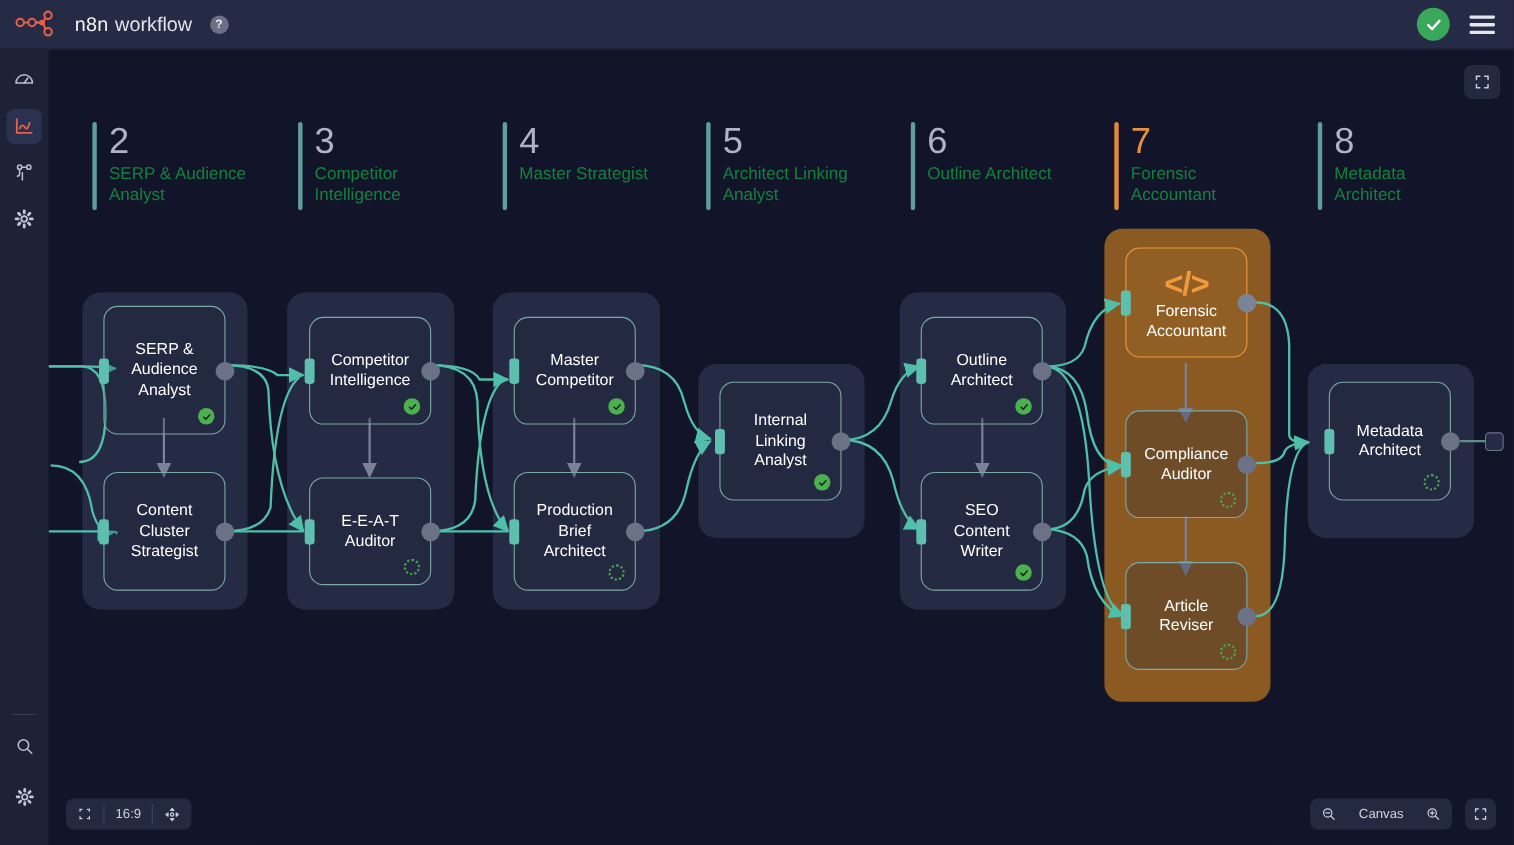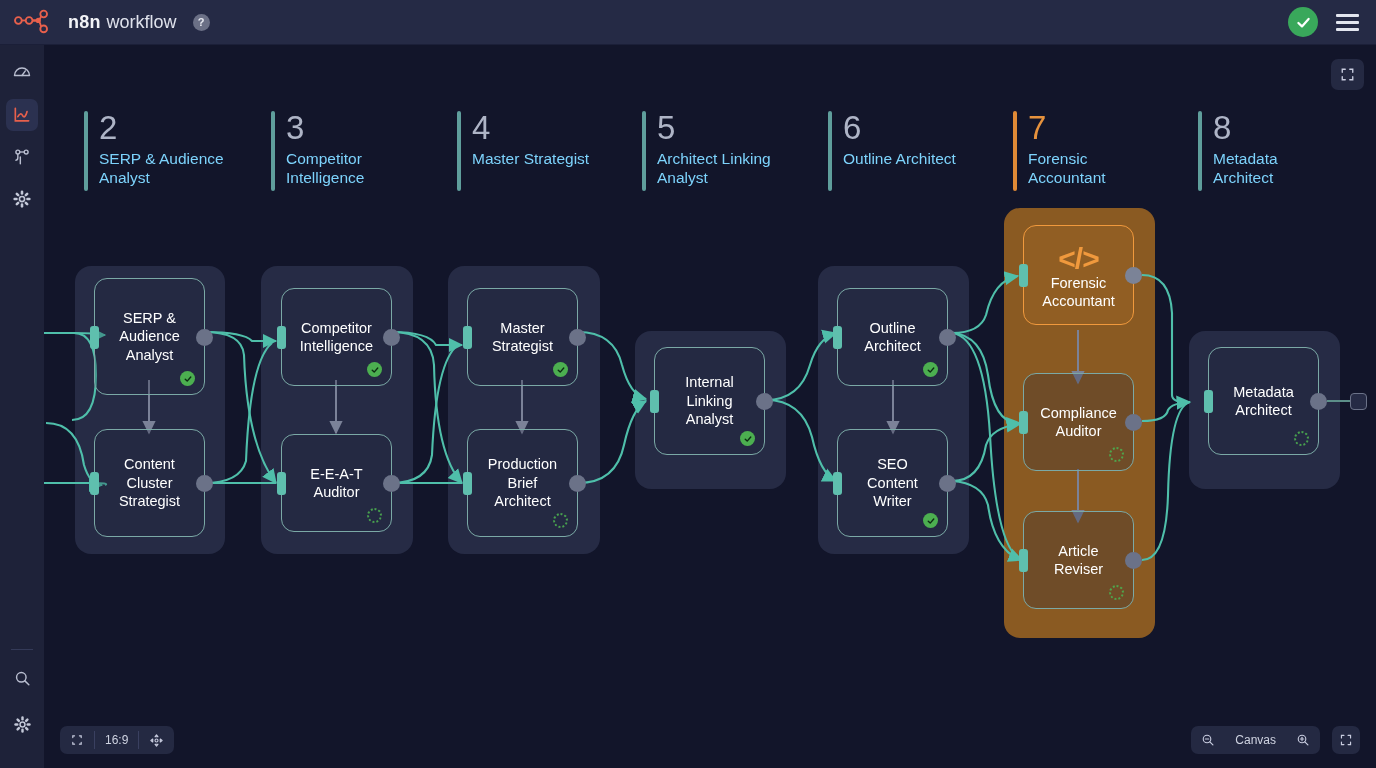--- a/index.html
+++ b/index.html
@@ -12,21 +12,21 @@
   #app { position: relative; width: 1376px; height: 768px; }
 
   
   .topbar {
     position: absolute; left: 0; top: 0; width: 1376px; height: 45px;
     background: #252a45; display: flex; align-items: center;
     border-bottom: 1px solid #1b1f38; z-index: 40;
   }
   .brand { display: flex; align-items: center; gap: 9px; padding-left: 13px; }
   .brand-logo { width: 46px; height: 26px; display: block; }
-  .brand-name { color: #f2f3f7; font-size: 18px; font-weight: bold; letter-spacing: .2px; }
+  .brand-name { color: #f2f3f7; font-size: 18px; font-weight: normal; letter-spacing: .2px; }
   .brand-sub { color: #dfe2ec; font-size: 18px; font-weight: 400; margin-left: -3px; }
   .help-badge {
     width: 17px; height: 17px; border-radius: 50%; background: #6b7086;
     color: #e7e9f1; font-size: 11px; font-weight: bold;
     display: flex; align-items: center; justify-content: center;
     margin-left: 7px; cursor: pointer;
   }
   .topbar-right { margin-left: auto; display: flex; align-items: center; gap: 18px; padding-right: 17px; }
   .ok-circle {
     width: 30px; height: 30px; border-radius: 50%; background: #39a85b;
@@ -59,21 +59,21 @@
   .expand-btn {
     position: absolute; right: 12px; top: 14px; width: 33px; height: 31px;
     border-radius: 7px; background: #242942;
     display: flex; align-items: center; justify-content: center; cursor: pointer; z-index: 20;
   }
 
   
   .col-head { position: absolute; display: flex; gap: 11px; }
   .col-bar { width: 4px; border-radius: 2px; flex: 0 0 4px; }
   .col-num { font-size: 33px; font-weight: 300; line-height: 34px; letter-spacing: .5px; }
-  .col-title { font-size: 15.5px; color: #7dd3fc; line-height: 19px; font-weight: 400; margin-top: 4px; white-space: pre-line; }
+  .col-title { font-size: 15.5px; color: #15803d; line-height: 19px; font-weight: 400; margin-top: 4px; white-space: pre-line; }
 
   
   .group {
     position: absolute; border-radius: 16px; background: #262b45;
   }
   .group.hl { background: #8a5a22; }
   .node {
     position: absolute; border-radius: 13px;
     border: 1.6px solid #7ba9a6; background: rgba(30,35,58,0.25);
     display: flex; align-items: center; justify-content: center;
@@ -399,21 +399,21 @@
       <span class="port-in"></span>
       <span class="node-label">E-E-A-T
 Auditor</span>
       <span class="port-out"></span>
       <span class="spinner" style="right:9px; bottom:8px;"></span>
     </div>
 
     <div class="node" style="left:423px; top:243px; width:111px; height:98px;">
       <span class="port-in"></span>
       <span class="node-label">Master
-Strategist</span>
+Competitor</span>
       <span class="port-out"></span>
       <span class="badge-ok" style="right:9px; bottom:8px;">
         <svg width="10" height="10" viewBox="0 0 20 20">
           <path d="M4.5 10.5 L8.4 14.2 L15.5 6" fill="none" stroke="#0d2c12" stroke-width="2.8" stroke-linecap="round" stroke-linejoin="round"></path>
         </svg>
       </span>
     </div>
     <div class="node" style="left:423px; top:384px; width:111px; height:108px;">
       <span class="port-in"></span>
       <span class="node-label">Production

